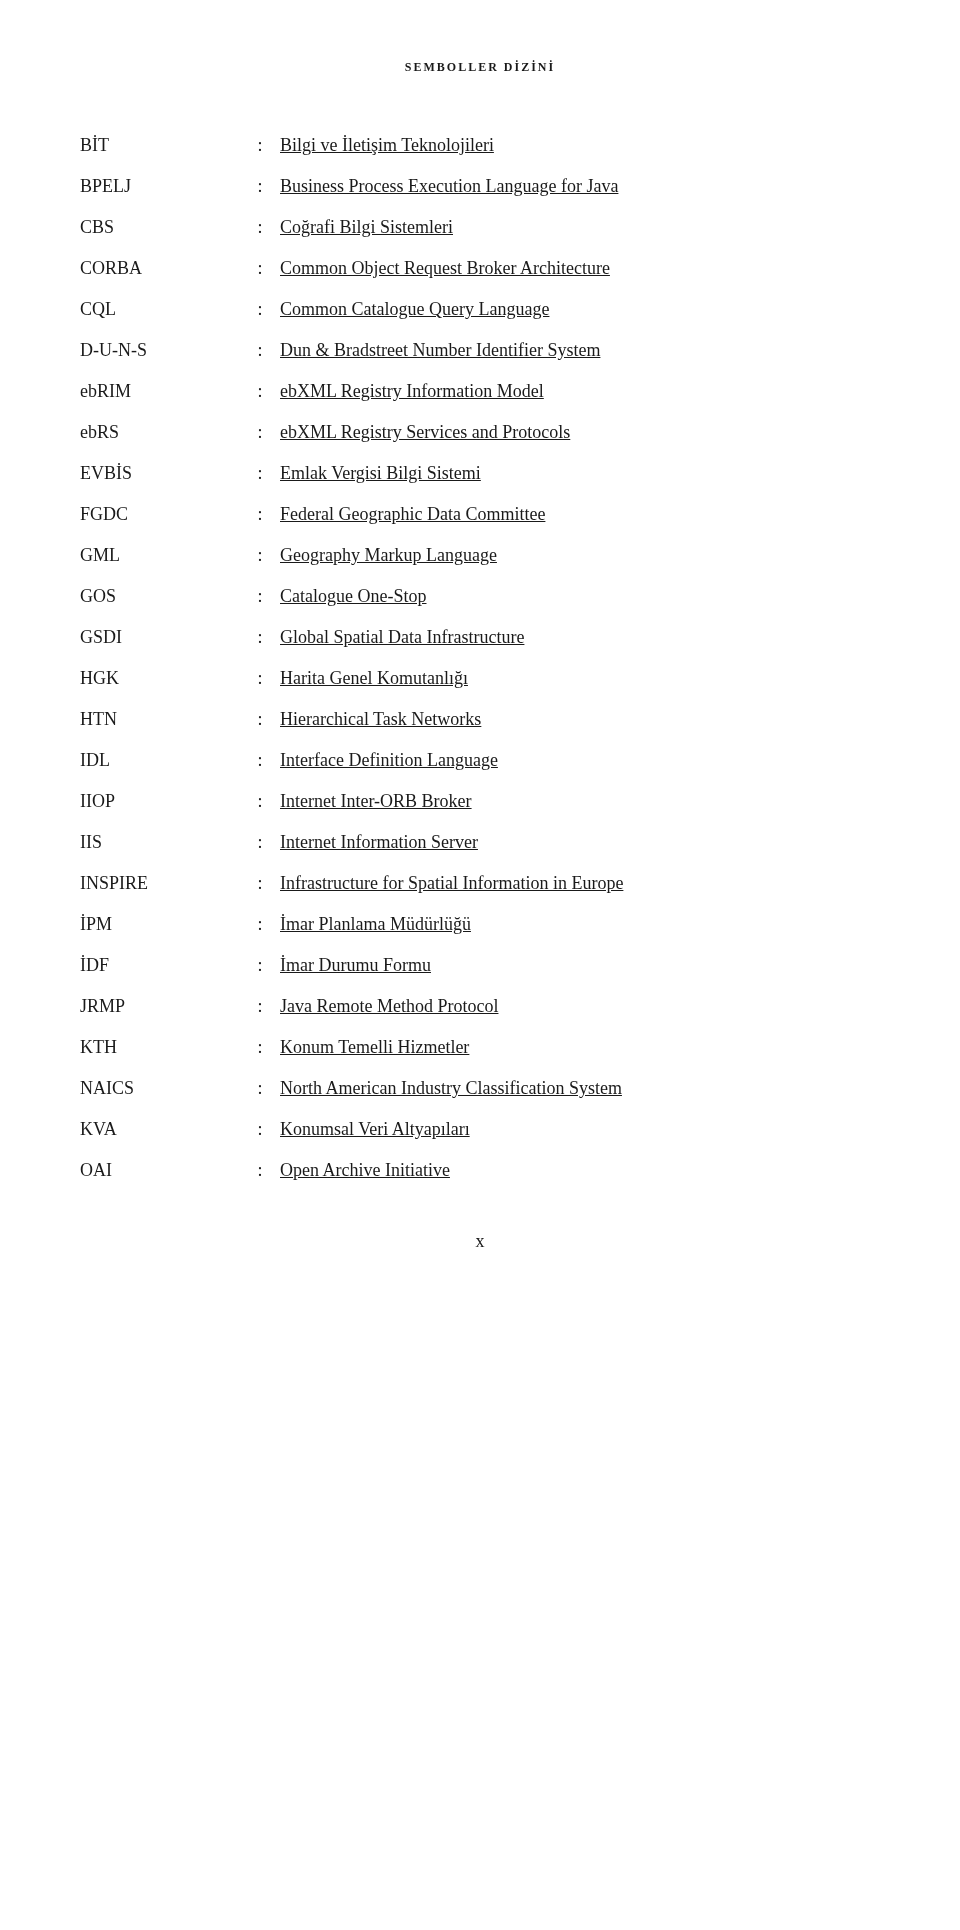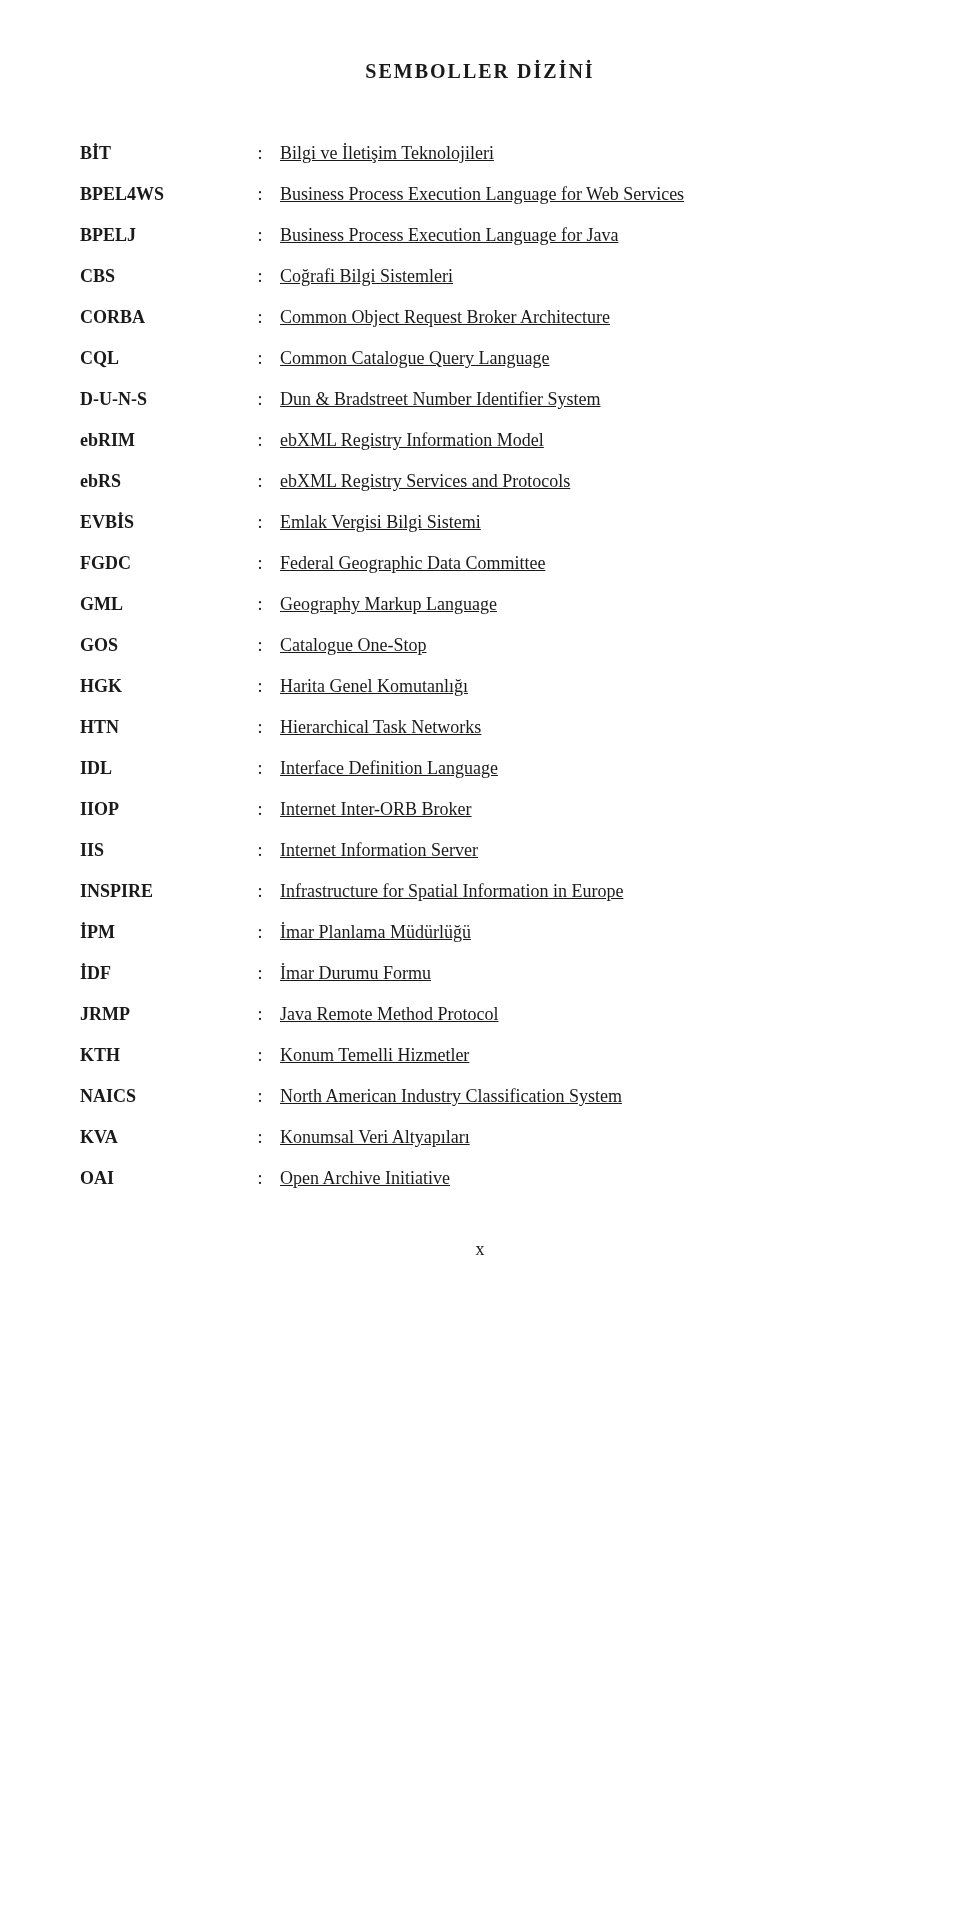--- a/index.html
+++ b/index.html
@@ -14,39 +14,39 @@
       font-size: 18px;
       color: #1a1a1a;
       width: 960px;
       min-height: 1930px;
       padding: 60px 80px 80px 80px;
     }
 
     .page-title {
       text-align: center;
       font-weight: bold;
-      font-size: 20px;
+      font-size: 12px;
       letter-spacing: 2px;
       margin-bottom: 50px;
     }
 
     .glossary-table {
       width: 100%;
       border-collapse: collapse;
     }
 
     .glossary-table tr td {
       padding: 7px 0;
       vertical-align: top;
       line-height: 1.5;
     }
 
     .glossary-table td.abbr {
       width: 160px;
-      font-weight: bold;
+      font-weight: normal;
       white-space: nowrap;
     }
 
     .glossary-table td.colon {
       width: 40px;
       text-align: center;
       white-space: nowrap;
     }
 
     .glossary-table td.definition {
@@ -66,25 +66,20 @@
 <div class="page-title">SEMBOLLER DİZİNİ</div>
 
 <table class="glossary-table">
   <tbody id="glossary-body">
   <tr>
         <td class="abbr">BİT</td>
         <td class="colon">:</td>
         <td class="definition">Bilgi ve İletişim Teknolojileri</td>
       </tr>
       <tr>
-        <td class="abbr">BPEL4WS</td>
-        <td class="colon">:</td>
-        <td class="definition">Business Process Execution Language for Web Services</td>
-      </tr>
-      <tr>
         <td class="abbr">BPELJ</td>
         <td class="colon">:</td>
         <td class="definition">Business Process Execution Language for Java</td>
       </tr>
       <tr>
         <td class="abbr">CBS</td>
         <td class="colon">:</td>
         <td class="definition">Coğrafi Bilgi Sistemleri</td>
       </tr>
       <tr>
@@ -124,20 +119,25 @@
       </tr>
       <tr>
         <td class="abbr">GML</td>
         <td class="colon">:</td>
         <td class="definition">Geography Markup Language</td>
       </tr>
       <tr>
         <td class="abbr">GOS</td>
         <td class="colon">:</td>
         <td class="definition">Catalogue One-Stop</td>
+      </tr>
+      <tr>
+        <td class="abbr">GSDI</td>
+        <td class="colon">:</td>
+        <td class="definition">Global Spatial Data Infrastructure</td>
       </tr>
       <tr>
         <td class="abbr">HGK</td>
         <td class="colon">:</td>
         <td class="definition">Harita Genel Komutanlığı</td>
       </tr>
       <tr>
         <td class="abbr">HTN</td>
         <td class="colon">:</td>
         <td class="definition">Hierarchical Task Networks</td>

